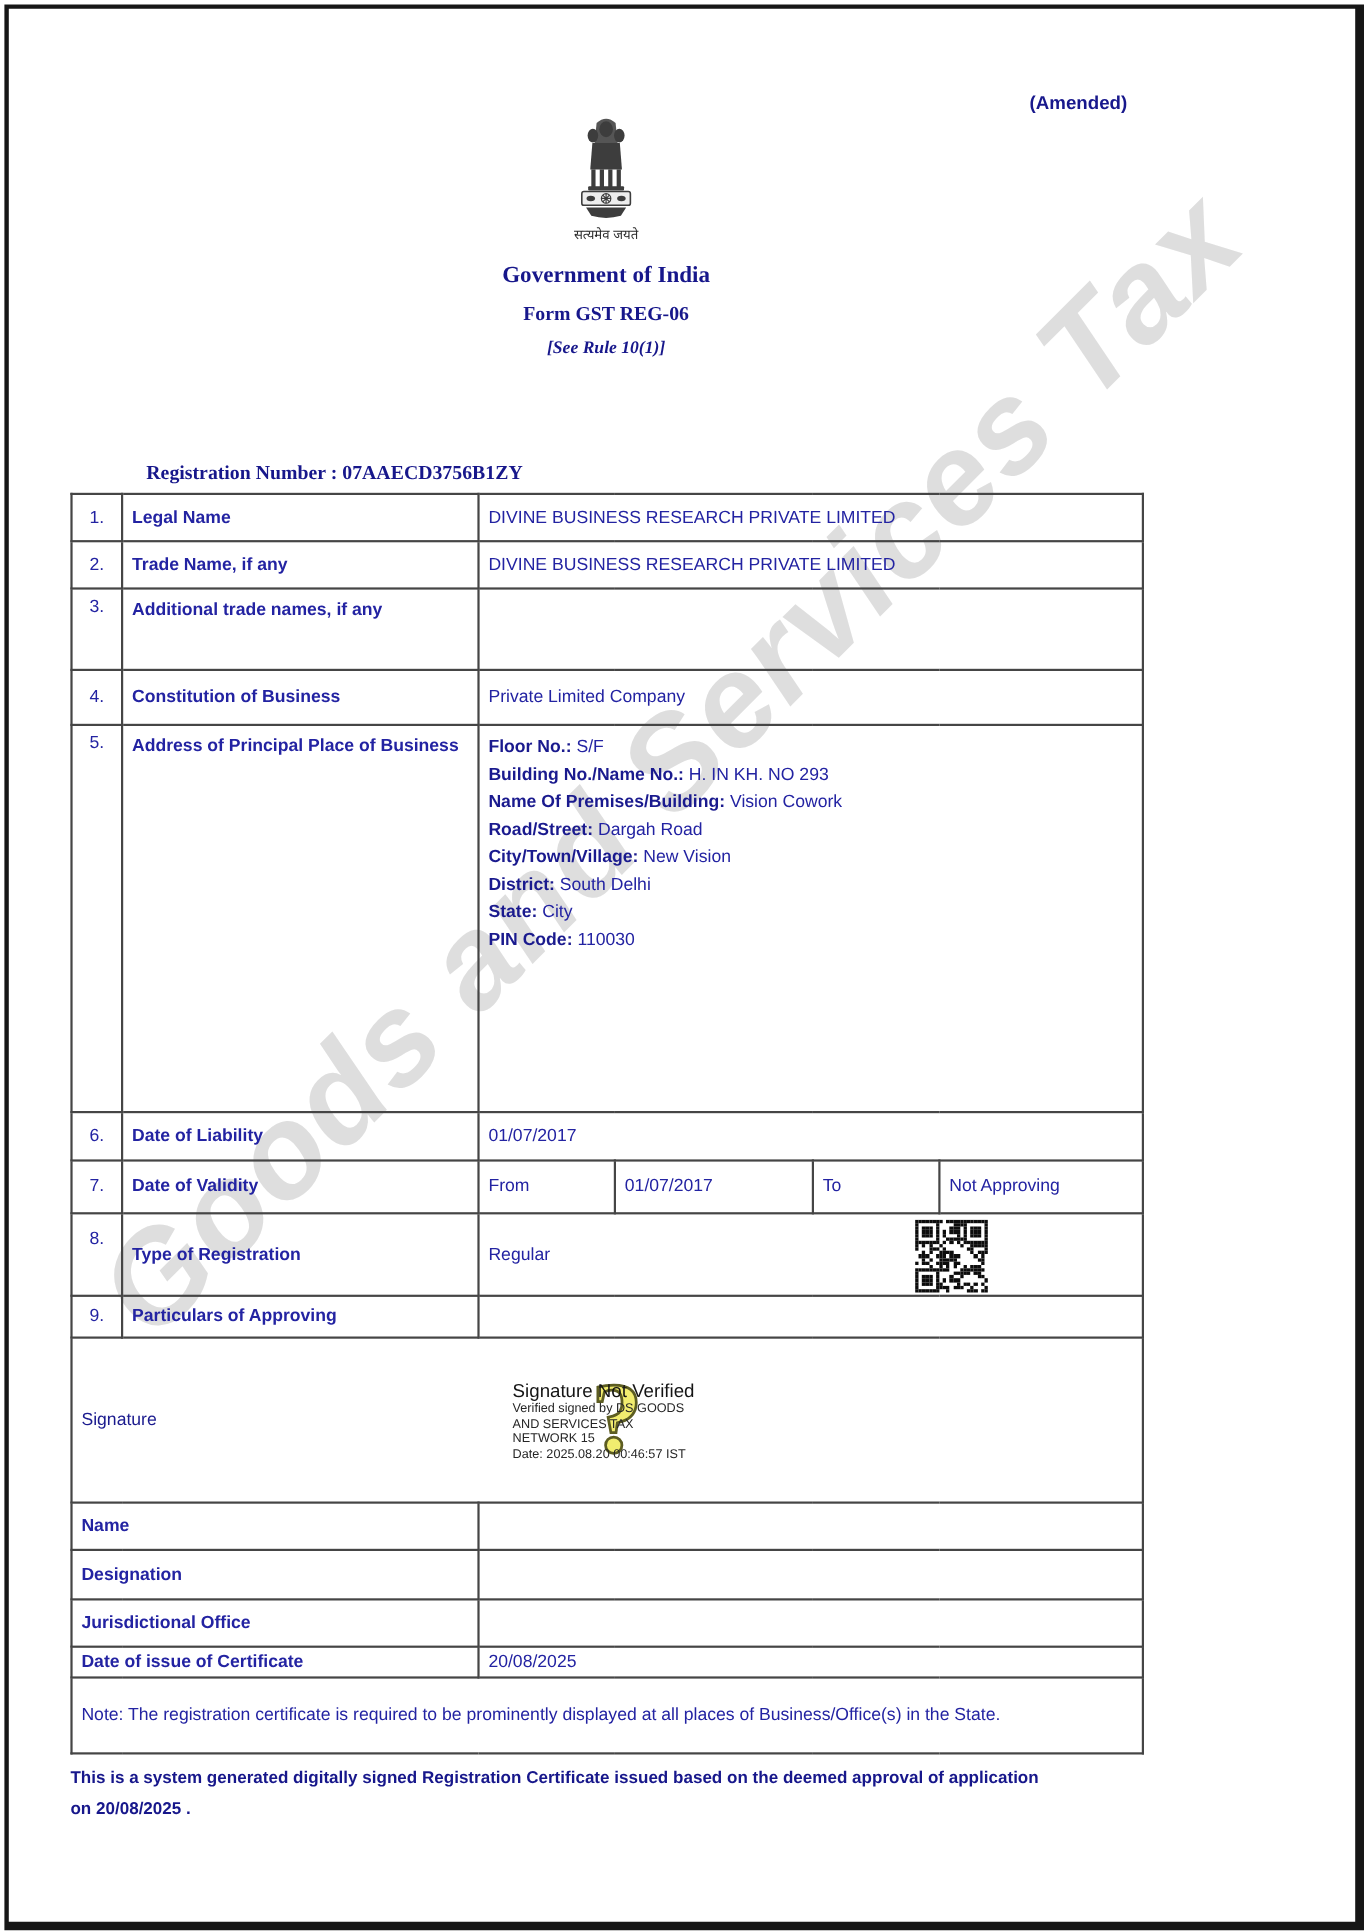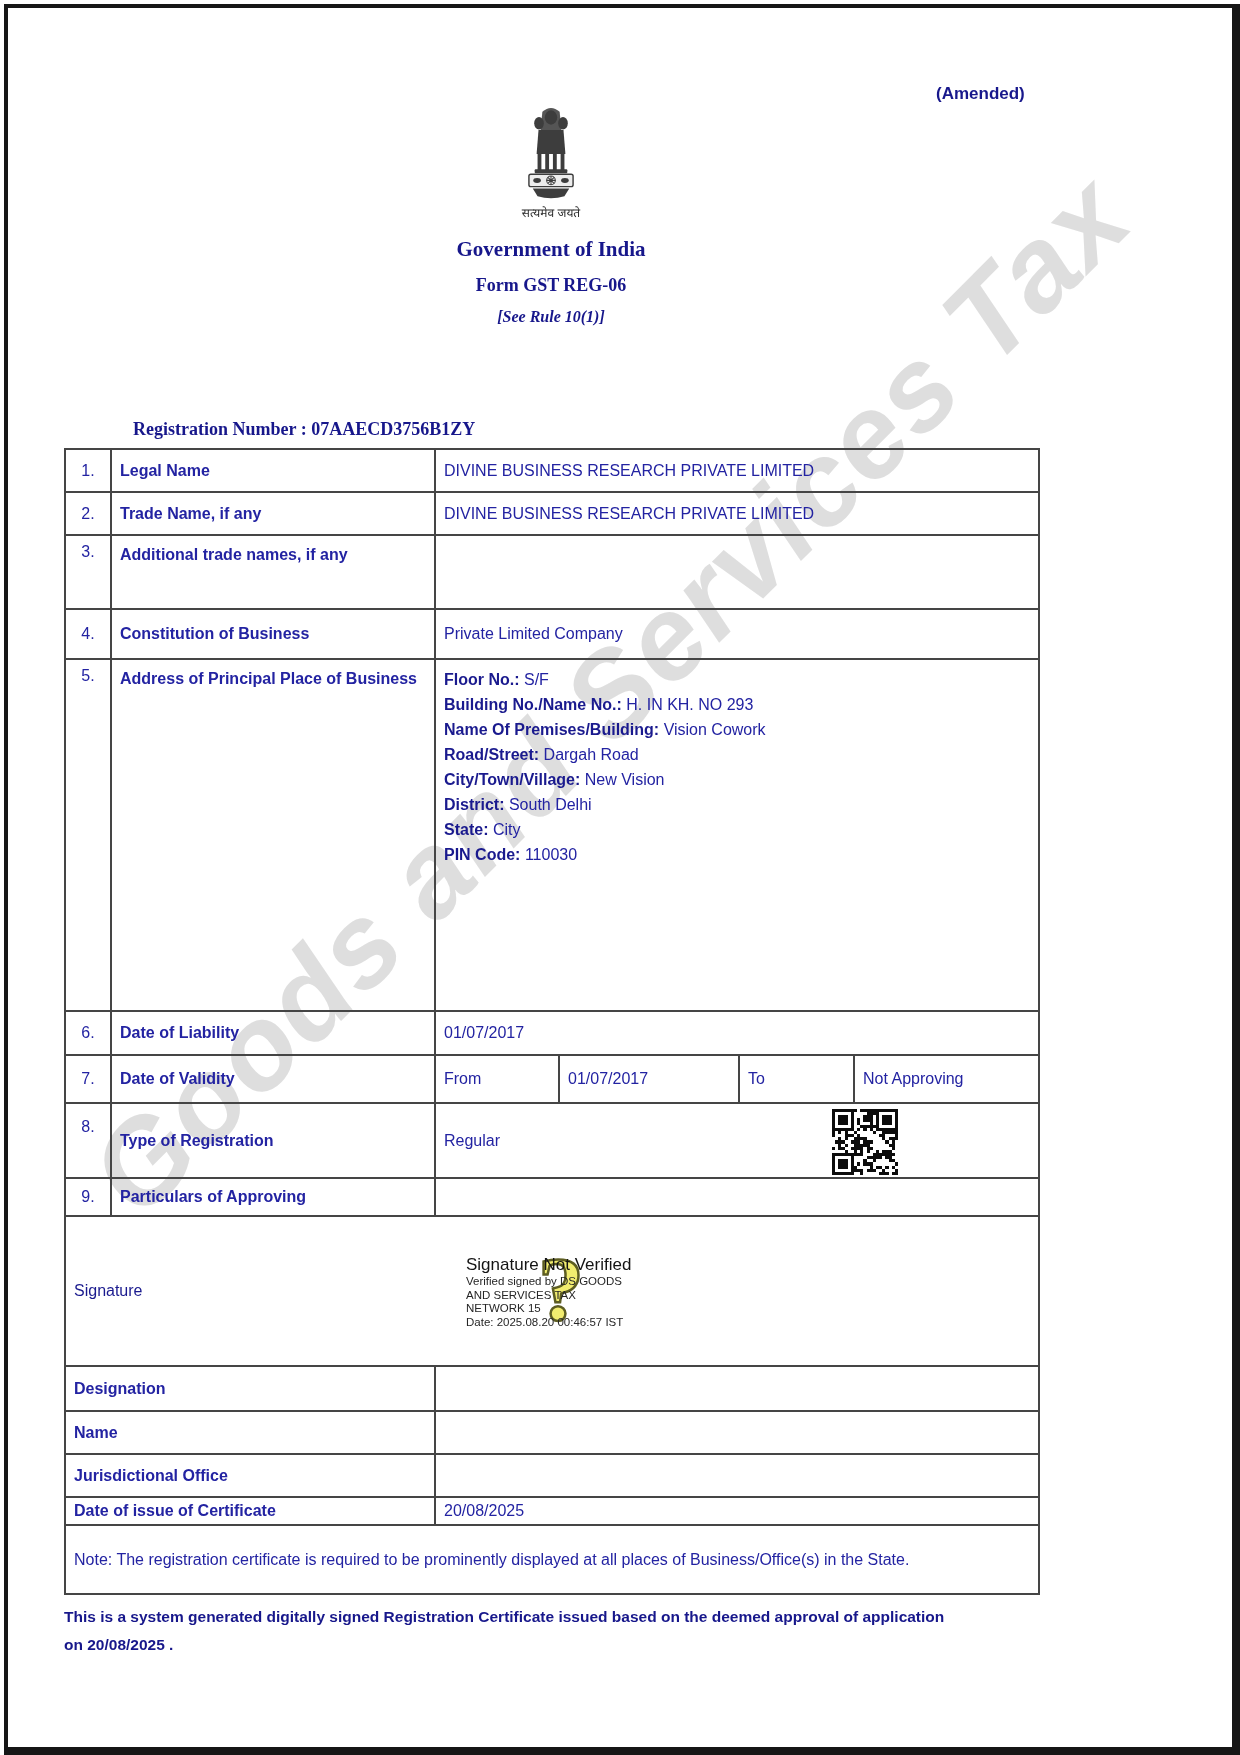--- a/index.html
+++ b/index.html
@@ -419,26 +419,26 @@
         <div class="sig-block">
           <div class="sig-mark">?</div>
           <div class="sig-status">Signature Not Verified</div>
           <div class="sig-detail">Verified signed by DS GOODS</div>
           <div class="sig-detail">AND SERVICES TAX</div>
           <div class="sig-detail">NETWORK 15</div>
           <div class="sig-detail">Date: 2025.08.20 00:46:57 IST</div>
         </div>
       </td>
     </tr>
+    <tr style="height:43px">
+      <td class="blbl" colspan="2">Name</td>
+      <td class="val" colspan="4"></td>
+    </tr>
     <tr style="height:45px">
       <td class="blbl" colspan="2">Designation</td>
-      <td class="val" colspan="4"></td>
-    </tr>
-    <tr style="height:43px">
-      <td class="blbl" colspan="2">Name</td>
       <td class="val" colspan="4"></td>
     </tr>
     <tr style="height:43px">
       <td class="blbl" colspan="2">Jurisdictional Office</td>
       <td class="val" colspan="4"></td>
     </tr>
     <tr style="height:24px">
       <td class="blbl" colspan="2">Date of issue of Certificate</td>
       <td class="val" colspan="4">20/08/2025</td>
     </tr>

